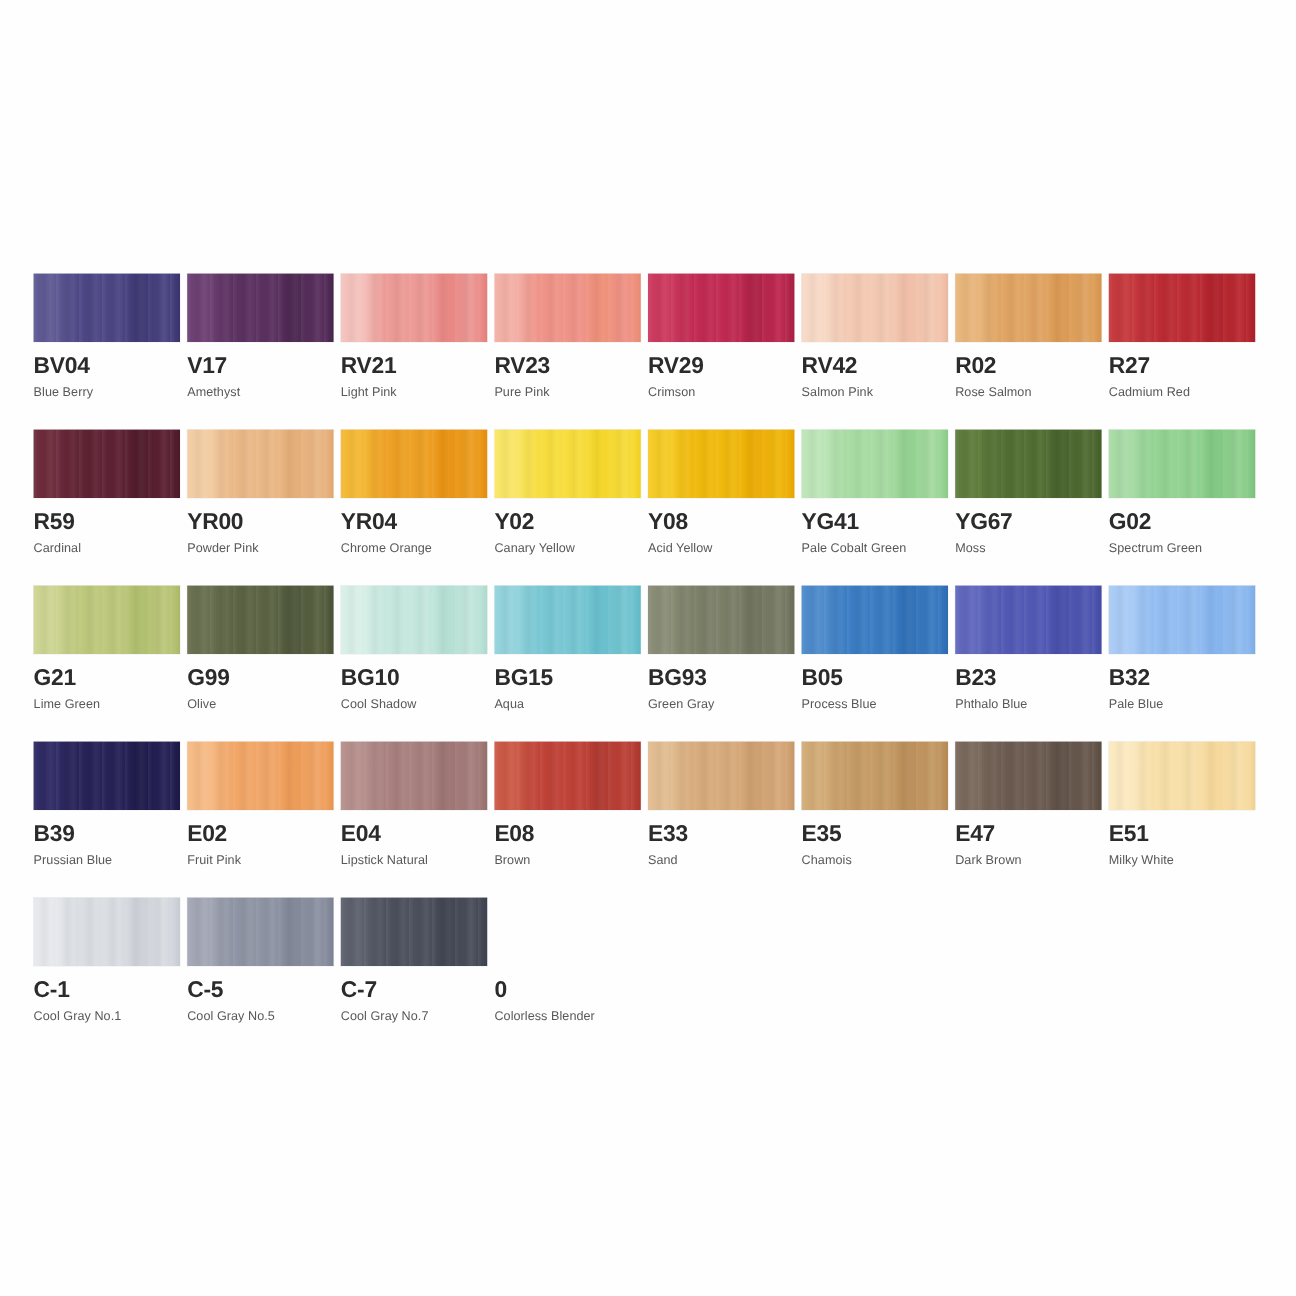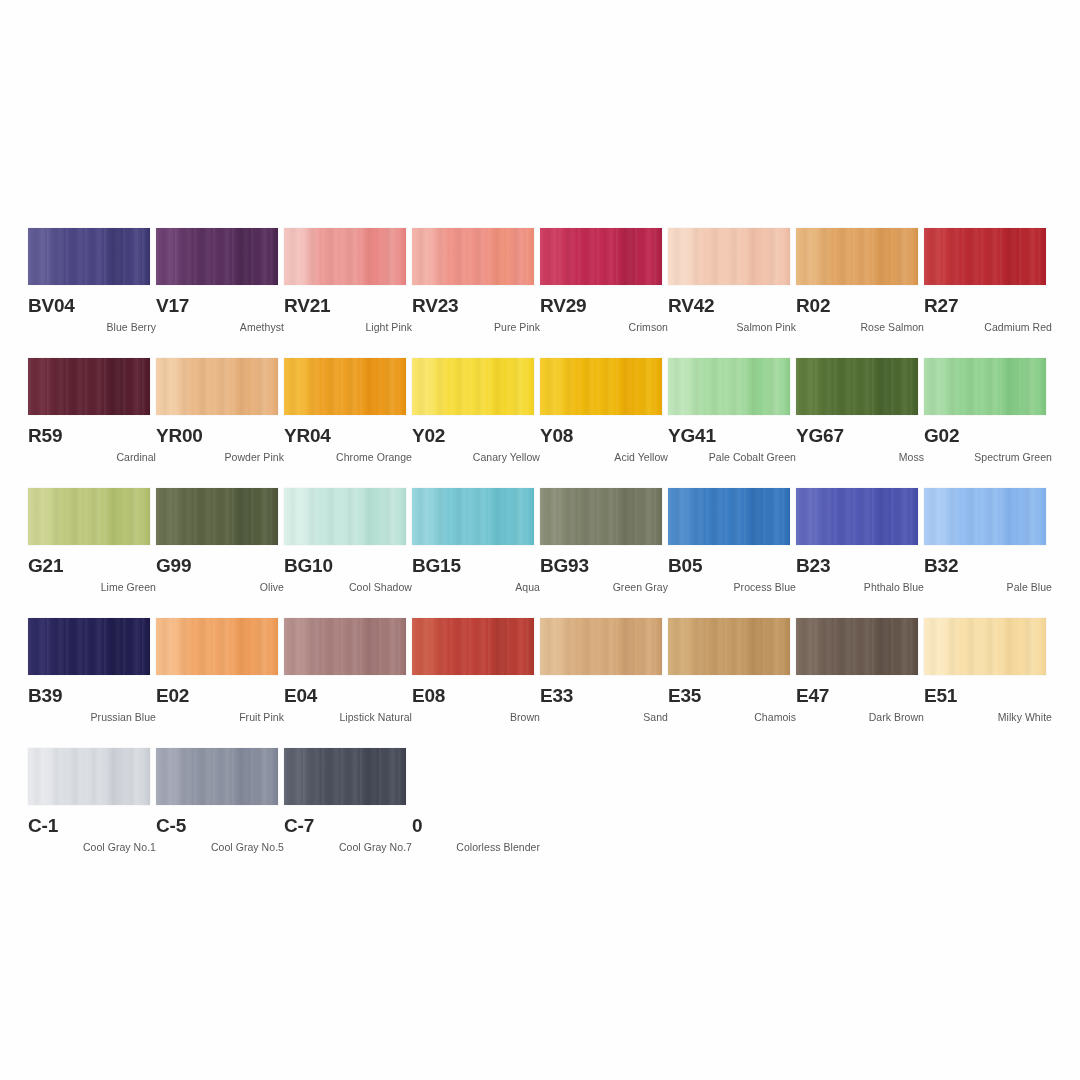--- a/index.html
+++ b/index.html
@@ -77,21 +77,20 @@
   }
   .swatch-name{
     display:block;
     font-size:10.5px;
     font-weight:normal;
     color:#58585a;
     letter-spacing:0.05px;
     margin-top:6px;
     line-height:12px;
     height:12px;
-    text-align:right;
   }
 </style>
 </head>
 <body style="background: rgb(254, 254, 254);">
 
 <div id="chart-sheet">
   <div id="swatch-grid">
       <div class="swatch-row"><div class="swatch-cell"><div class="swatch-chip" style="background: linear-gradient(90deg, rgb(95, 90, 147) 0%, rgb(95, 90, 147) 14%, rgb(76, 71, 132) 30%, rgb(76, 71, 132) 58%, rgb(59, 54, 112) 74%, rgb(76, 71, 132) 88%, rgb(59, 54, 112) 100%);"></div><span class="swatch-code">BV04</span><span class="swatch-name">Blue Berry</span></div><div class="swatch-cell"><div class="swatch-chip" style="background: linear-gradient(90deg, rgb(109, 65, 115) 0%, rgb(109, 65, 115) 14%, rgb(91, 49, 96) 30%, rgb(91, 49, 96) 58%, rgb(74, 38, 79) 74%, rgb(91, 49, 96) 88%, rgb(74, 38, 79) 100%);"></div><span class="swatch-code">V17</span><span class="swatch-name">Amethyst</span></div><div class="swatch-cell"><div class="swatch-chip" style="background: linear-gradient(90deg, rgb(244, 194, 189) 0%, rgb(244, 194, 189) 14%, rgb(236, 154, 150) 30%, rgb(236, 154, 150) 58%, rgb(232, 130, 127) 74%, rgb(236, 154, 150) 88%, rgb(232, 130, 127) 100%);"></div><span class="swatch-code">RV21</span><span class="swatch-name">Light Pink</span></div><div class="swatch-cell"><div class="swatch-chip" style="background: linear-gradient(90deg, rgb(243, 176, 166) 0%, rgb(243, 176, 166) 14%, rgb(239, 147, 136) 30%, rgb(239, 147, 136) 58%, rgb(238, 143, 118) 74%, rgb(239, 147, 136) 88%, rgb(238, 143, 118) 100%);"></div><span class="swatch-code">RV23</span><span class="swatch-name">Pure Pink</span></div><div class="swatch-cell"><div class="swatch-chip" style="background: linear-gradient(90deg, rgb(204, 58, 95) 0%, rgb(204, 58, 95) 14%, rgb(193, 42, 82) 30%, rgb(193, 42, 82) 58%, rgb(171, 32, 69) 74%, rgb(193, 42, 82) 88%, rgb(171, 32, 69) 100%);"></div><span class="swatch-code">RV29</span><span class="swatch-name">Crimson</span></div><div class="swatch-cell"><div class="swatch-chip" style="background: linear-gradient(90deg, rgb(247, 217, 198) 0%, rgb(247, 217, 198) 14%, rgb(243, 201, 178) 30%, rgb(243, 201, 178) 58%, rgb(240, 189, 166) 74%, rgb(243, 201, 178) 88%, rgb(240, 189, 166) 100%);"></div><span class="swatch-code">RV42</span><span class="swatch-name">Salmon Pink</span></div><div class="swatch-cell"><div class="swatch-chip" style="background: linear-gradient(90deg, rgb(231, 182, 124) 0%, rgb(231, 182, 124) 14%, rgb(224, 164, 99) 30%, rgb(224, 164, 99) 58%, rgb(217, 151, 79) 74%, rgb(224, 164, 99) 88%, rgb(217, 151, 79) 100%);"></div><span class="swatch-code">R02</span><span class="swatch-name">Rose Salmon</span></div><div class="swatch-cell"><div class="swatch-chip" style="background: linear-gradient(90deg, rgb(197, 58, 62) 0%, rgb(197, 58, 62) 14%, rgb(188, 43, 51) 30%, rgb(188, 43, 51) 58%, rgb(174, 32, 41) 74%, rgb(188, 43, 51) 88%, rgb(174, 32, 41) 100%);"></div><span class="swatch-code">R27</span><span class="swatch-name">Cadmium Red</span></div></div>
       <div class="swatch-row"><div class="swatch-cell"><div class="swatch-chip" style="background: linear-gradient(90deg, rgb(109, 43, 60) 0%, rgb(109, 43, 60) 14%, rgb(94, 34, 51) 30%, rgb(94, 34, 51) 58%, rgb(78, 26, 42) 74%, rgb(94, 34, 51) 88%, rgb(78, 26, 42) 100%);"></div><span class="swatch-code">R59</span><span class="swatch-name">Cardinal</span></div><div class="swatch-cell"><div class="swatch-chip" style="background: linear-gradient(90deg, rgb(242, 205, 164) 0%, rgb(242, 205, 164) 14%, rgb(234, 184, 135) 30%, rgb(234, 184, 135) 58%, rgb(228, 171, 116) 74%, rgb(234, 184, 135) 88%, rgb(228, 171, 116) 100%);"></div><span class="swatch-code">YR00</span><span class="swatch-name">Powder Pink</span></div><div class="swatch-cell"><div class="swatch-chip" style="background: linear-gradient(90deg, rgb(244, 185, 54) 0%, rgb(244, 185, 54) 14%, rgb(237, 160, 35) 30%, rgb(237, 160, 35) 58%, rgb(232, 144, 15) 74%, rgb(237, 160, 35) 88%, rgb(232, 144, 15) 100%);"></div><span class="swatch-code">YR04</span><span class="swatch-name">Chrome Orange</span></div><div class="swatch-cell"><div class="swatch-chip" style="background: linear-gradient(90deg, rgb(249, 229, 102) 0%, rgb(249, 229, 102) 14%, rgb(247, 221, 61) 30%, rgb(247, 221, 61) 58%, rgb(244, 212, 36) 74%, rgb(247, 221, 61) 88%, rgb(244, 212, 36) 100%);"></div><span class="swatch-code">Y02</span><span class="swatch-name">Canary Yellow</span></div><div class="swatch-cell"><div class="swatch-chip" style="background: linear-gradient(90deg, rgb(245, 203, 39) 0%, rgb(245, 203, 39) 14%, rgb(240, 185, 13) 30%, rgb(240, 185, 13) 58%, rgb(234, 169, 3) 74%, rgb(240, 185, 13) 88%, rgb(234, 169, 3) 100%);"></div><span class="swatch-code">Y08</span><span class="swatch-name">Acid Yellow</span></div><div class="swatch-cell"><div class="swatch-chip" style="background: linear-gradient(90deg, rgb(189, 229, 184) 0%, rgb(189, 229, 184) 14%, rgb(167, 219, 162) 30%, rgb(167, 219, 162) 58%, rgb(142, 207, 139) 74%, rgb(167, 219, 162) 88%, rgb(142, 207, 139) 100%);"></div><span class="swatch-code">YG41</span><span class="swatch-name">Pale Cobalt Green</span></div><div class="swatch-cell"><div class="swatch-chip" style="background: linear-gradient(90deg, rgb(95, 124, 60) 0%, rgb(95, 124, 60) 14%, rgb(81, 110, 51) 30%, rgb(81, 110, 51) 58%, rgb(69, 96, 43) 74%, rgb(81, 110, 51) 88%, rgb(69, 96, 43) 100%);"></div><span class="swatch-code">YG67</span><span class="swatch-name">Moss</span></div><div class="swatch-cell"><div class="swatch-chip" style="background: linear-gradient(90deg, rgb(168, 219, 166) 0%, rgb(168, 219, 166) 14%, rgb(146, 210, 145) 30%, rgb(146, 210, 145) 58%, rgb(126, 198, 127) 74%, rgb(146, 210, 145) 88%, rgb(126, 198, 127) 100%);"></div><span class="swatch-code">G02</span><span class="swatch-name">Spectrum Green</span></div></div>
       <div class="swatch-row"><div class="swatch-cell"><div class="swatch-chip" style="background: linear-gradient(90deg, rgb(205, 212, 146) 0%, rgb(205, 212, 146) 14%, rgb(189, 200, 124) 30%, rgb(189, 200, 124) 58%, rgb(174, 189, 107) 74%, rgb(189, 200, 124) 88%, rgb(174, 189, 107) 100%);"></div><span class="swatch-code">G21</span><span class="swatch-name">Lime Green</span></div><div class="swatch-cell"><div class="swatch-chip" style="background: linear-gradient(90deg, rgb(104, 112, 80) 0%, rgb(104, 112, 80) 14%, rgb(91, 99, 67) 30%, rgb(91, 99, 67) 58%, rgb(76, 84, 57) 74%, rgb(91, 99, 67) 88%, rgb(76, 84, 57) 100%);"></div><span class="swatch-code">G99</span><span class="swatch-name">Olive</span></div><div class="swatch-cell"><div class="swatch-chip" style="background: linear-gradient(90deg, rgb(216, 239, 232) 0%, rgb(216, 239, 232) 14%, rgb(197, 231, 221) 30%, rgb(197, 231, 221) 58%, rgb(178, 222, 210) 74%, rgb(197, 231, 221) 88%, rgb(178, 222, 210) 100%);"></div><span class="swatch-code">BG10</span><span class="swatch-name">Cool Shadow</span></div><div class="swatch-cell"><div class="swatch-chip" style="background: linear-gradient(90deg, rgb(147, 211, 220) 0%, rgb(147, 211, 220) 14%, rgb(119, 199, 211) 30%, rgb(119, 199, 211) 58%, rgb(100, 189, 203) 74%, rgb(119, 199, 211) 88%, rgb(100, 189, 203) 100%);"></div><span class="swatch-code">BG15</span><span class="swatch-name">Aqua</span></div><div class="swatch-cell"><div class="swatch-chip" style="background: linear-gradient(90deg, rgb(138, 141, 118) 0%, rgb(138, 141, 118) 14%, rgb(123, 127, 104) 30%, rgb(123, 127, 104) 58%, rgb(109, 113, 91) 74%, rgb(123, 127, 104) 88%, rgb(109, 113, 91) 100%);"></div><span class="swatch-code">BG93</span><span class="swatch-name">Green Gray</span></div><div class="swatch-cell"><div class="swatch-chip" style="background: linear-gradient(90deg, rgb(78, 139, 203) 0%, rgb(78, 139, 203) 14%, rgb(58, 124, 194) 30%, rgb(58, 124, 194) 58%, rgb(46, 110, 181) 74%, rgb(58, 124, 194) 88%, rgb(46, 110, 181) 100%);"></div><span class="swatch-code">B05</span><span class="swatch-name">Process Blue</span></div><div class="swatch-cell"><div class="swatch-chip" style="background: linear-gradient(90deg, rgb(97, 104, 189) 0%, rgb(97, 104, 189) 14%, rgb(81, 89, 180) 30%, rgb(81, 89, 180) 58%, rgb(69, 77, 168) 74%, rgb(81, 89, 180) 88%, rgb(69, 77, 168) 100%);"></div><span class="swatch-code">B23</span><span class="swatch-name">Phthalo Blue</span></div><div class="swatch-cell"><div class="swatch-chip" style="background: linear-gradient(90deg, rgb(169, 203, 245) 0%, rgb(169, 203, 245) 14%, rgb(146, 189, 241) 30%, rgb(146, 189, 241) 58%, rgb(129, 177, 236) 74%, rgb(146, 189, 241) 88%, rgb(129, 177, 236) 100%);"></div><span class="swatch-code">B32</span><span class="swatch-name">Pale Blue</span></div></div>

